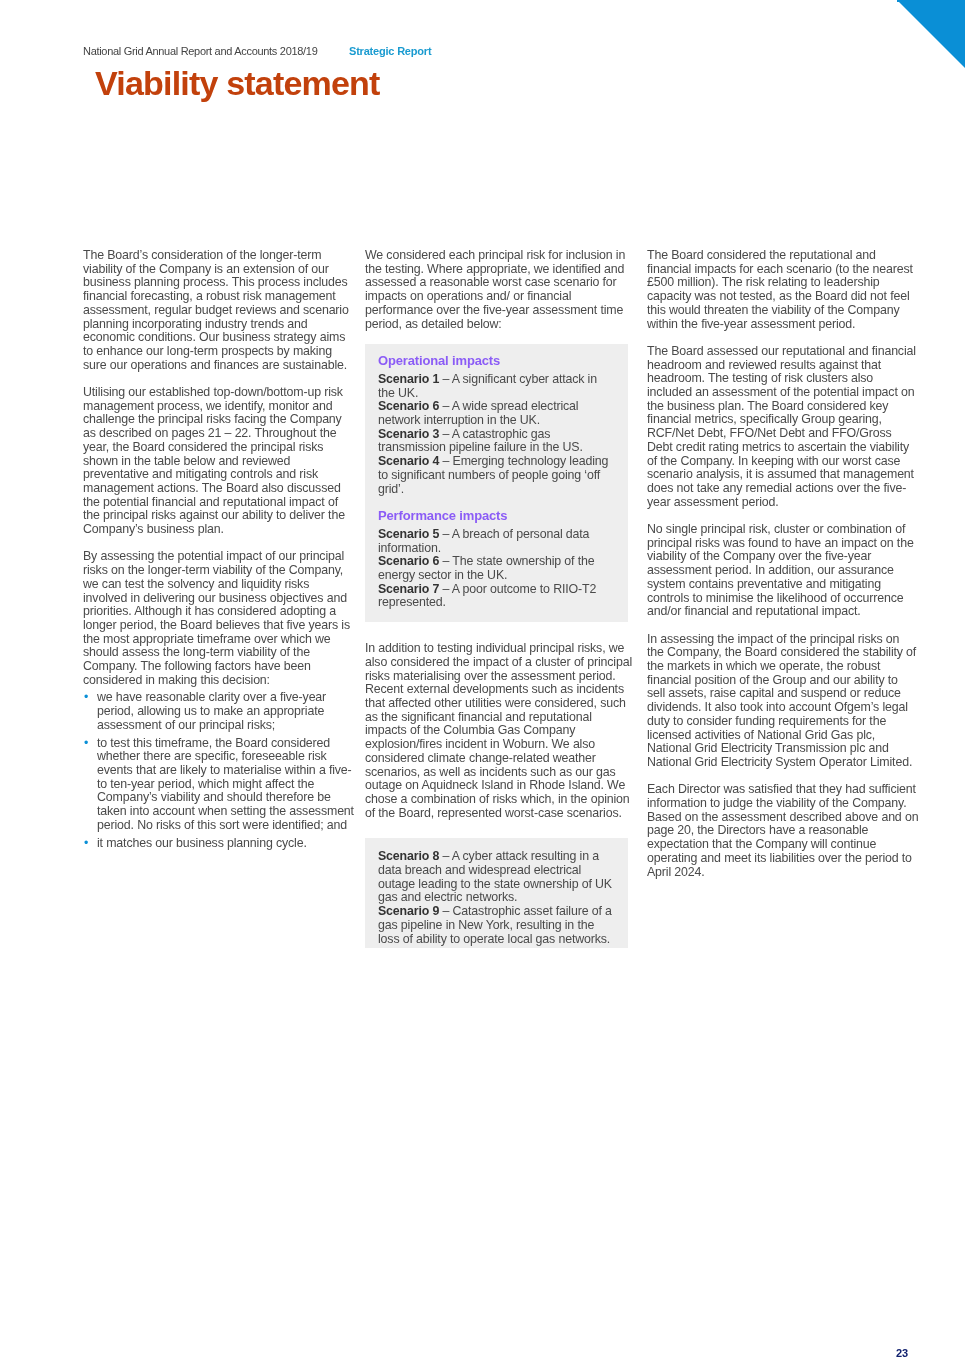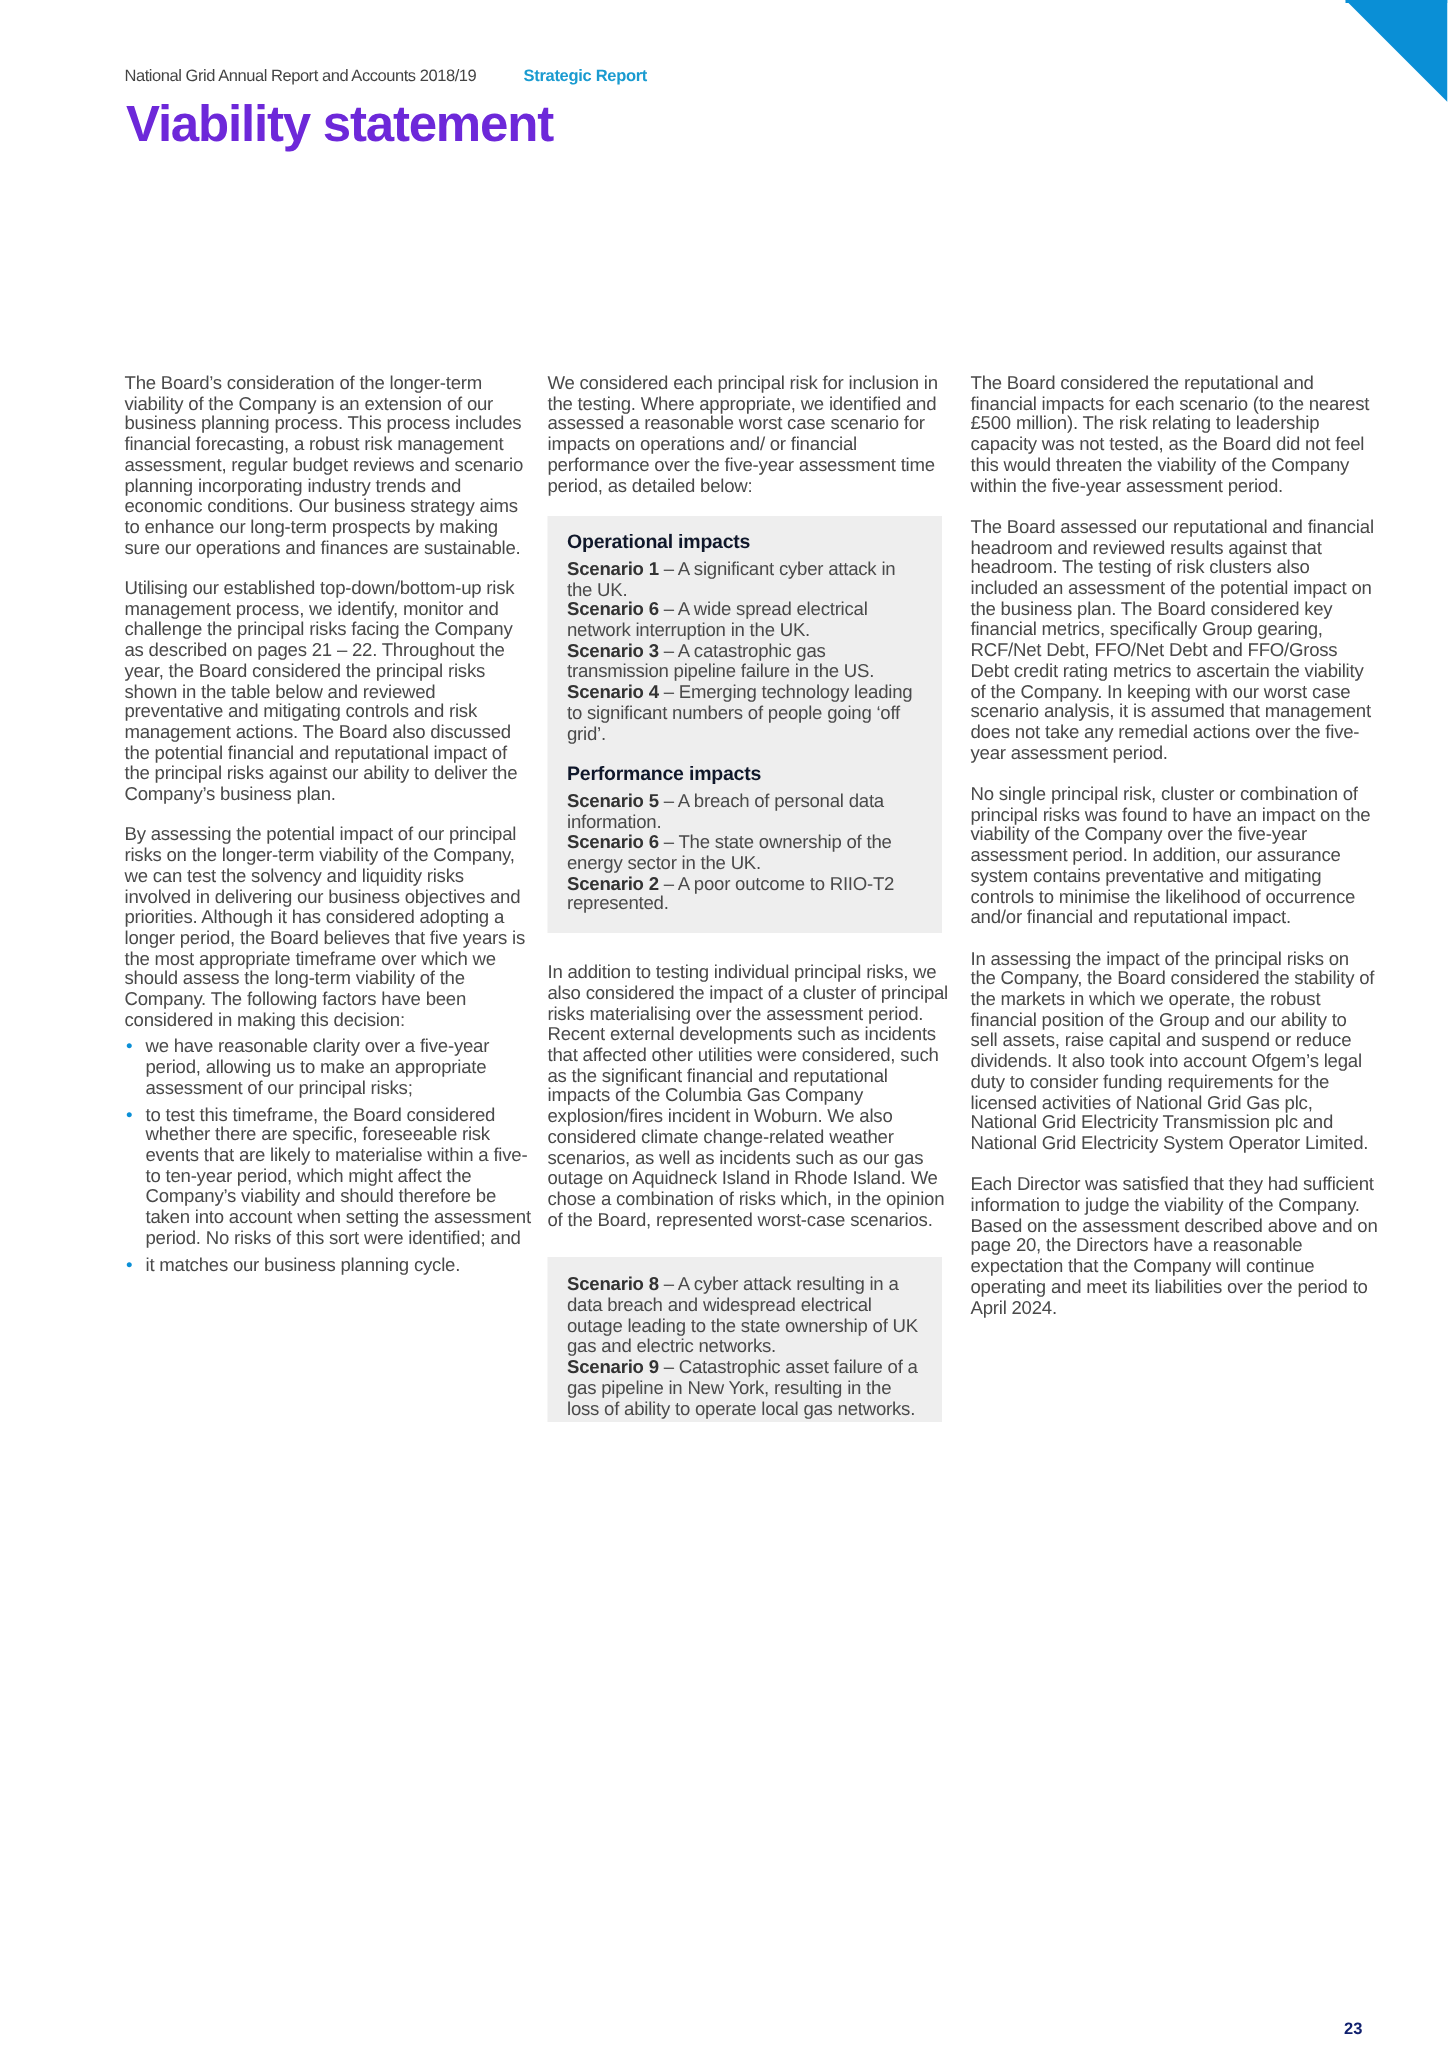--- a/index.html
+++ b/index.html
@@ -19,40 +19,40 @@
   }
   .running-head {
     position: absolute; left: 83px; top: 45px; font-size: 11px; letter-spacing: -0.3px;
     color: #444;
   }
   .section-name {
     position: absolute; left: 349px; top: 45px; font-size: 11px; font-weight: bold;
     color: #1a9bd0; letter-spacing: -0.2px;
   }
   .page-title {
-    position: absolute; left: 84px; top: 64px; margin: 0;
-    font-size: 34px; font-weight: bold; color: #6d28d9; letter-spacing: -0.8px;
+    position: absolute; left: 95px; top: 64px; margin: 0;
+    font-size: 34px; font-weight: bold; color: #c2410c; letter-spacing: -0.8px;
   }
   .col {
     position: absolute; top: 249px; width: 272px;
     font-size: 12.4px; line-height: 13.7px; letter-spacing: -0.15px;
   }
   .col1 { left: 83px; }
   .col2 { left: 365px; width: 268px; }
   .col3 { left: 647px; }
   p { margin: 0 0 13.7px 0; }
   ul { margin: 0; padding: 0; list-style: none; }
   li { position: relative; padding-left: 14px; margin-bottom: 4px; }
   li .bullet { position: absolute; left: 1px; top: 0; color: #0a8fd6; }
   .box {
     background: #eeeeee; padding: 10px 13px 12px 13px; margin: 0 0 20px 0;
     width: 237px;
   }
   .box-heading {
-    color: #0f172a; font-weight: bold; font-size: 13px; margin: 0 0 5px 0;
+    color: #8b5cf6; font-weight: bold; font-size: 13px; margin: 0 0 5px 0;
   }
   .box-heading.second { margin-top: 13px; }
   .scenario { margin: 0; }
   .scenario b { color: #333; }
   .page-number {
     position: absolute; left: 896px; top: 1347px; font-size: 11px; font-weight: bold; color: #10206e;
   }
 </style>
 </head>
 <body>
@@ -81,21 +81,21 @@
   <div class="box">
     <div class="box-heading">Operational impacts</div>
     <p class="scenario"><b>Scenario 1</b><span> – A significant cyber attack in the UK.</span></p>
     <p class="scenario"><b>Scenario 6</b><span> – A wide spread electrical network interruption in the UK.</span></p>
     <p class="scenario"><b>Scenario 3</b><span> – A catastrophic gas transmission pipeline failure in the US.</span></p>
     <p class="scenario"><b>Scenario 4</b><span> – Emerging technology leading to significant numbers of people going ‘off grid’.</span></p>
 
     <div class="box-heading second">Performance impacts</div>
     <p class="scenario"><b>Scenario 5</b><span> – A breach of personal data information.</span></p>
     <p class="scenario"><b>Scenario 6</b><span> – The state ownership of the energy sector in the UK.</span></p>
-    <p class="scenario"><b>Scenario 2</b><span> – A poor outcome to RIIO-T2 represented.</span></p>
+    <p class="scenario"><b>Scenario 7</b><span> – A poor outcome to RIIO-T2 represented.</span></p>
   </div>
 
   <p style="margin-bottom:18px">In addition to testing individual principal risks, we also considered the impact of a cluster of principal risks materialising over the assessment period. Recent external developments such as incidents that affected other utilities were considered, such as the significant financial and reputational impacts of the Columbia Gas Company explosion/fires incident in Woburn. We also considered climate change-related weather scenarios, as well as incidents such as our gas outage on Aquidneck Island in Rhode Island. We chose a combination of risks which, in the opinion of the Board, represented worst-case scenarios.</p>
 
   <div class="box" style="padding-top:12px;padding-bottom:2px">
     <p class="scenario"><b>Scenario 8</b><span> – A cyber attack resulting in a data breach and widespread electrical outage leading to the state ownership of UK gas and electric networks.</span></p>
     <p class="scenario"><b>Scenario 9</b><span> – Catastrophic asset failure of a gas pipeline in New York, resulting in the loss of ability to operate local gas networks.</span></p>
   </div>
 </div>
 

